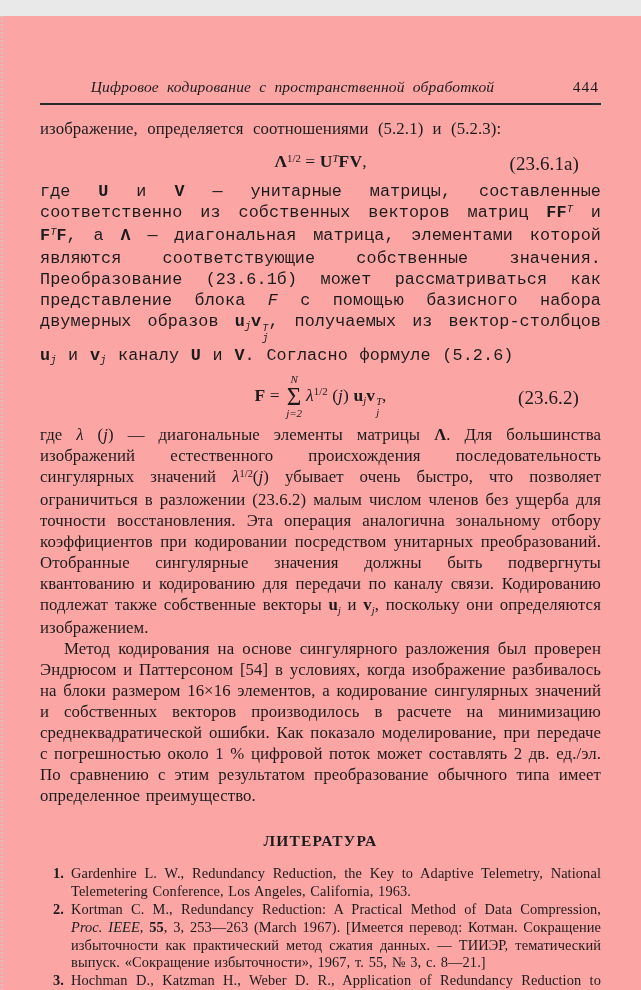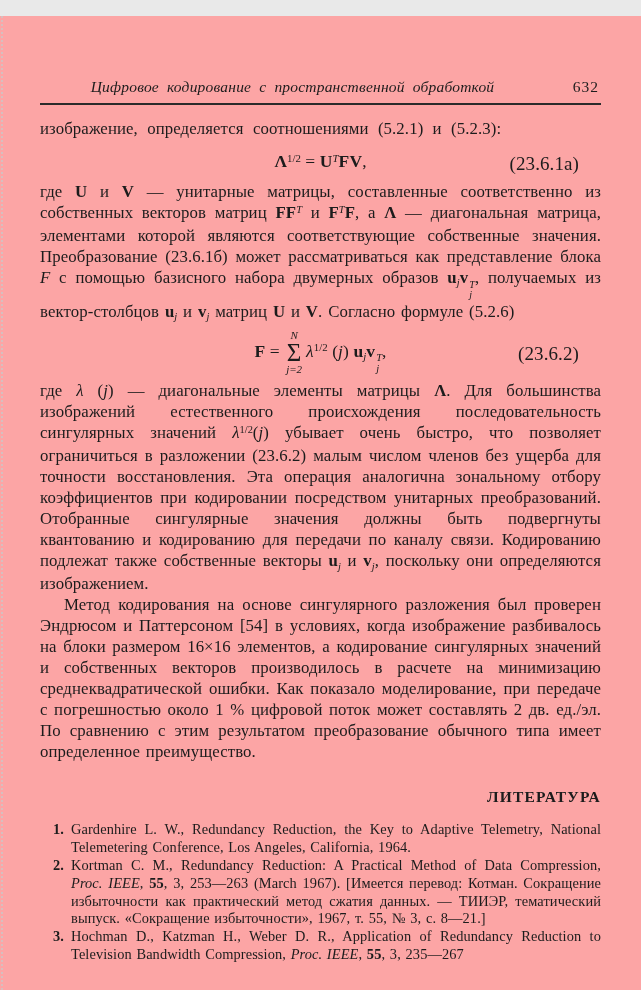--- a/index.html
+++ b/index.html
@@ -97,26 +97,26 @@
     display: inline-flex;
     flex-direction: column;
     align-items: center;
     line-height: 1;
     vertical-align: middle;
     margin: 0 4px 0 2px;
   }
   .sig-top, .sig-bot { font-size: 11px; font-style: italic; letter-spacing: 0; }
   .sig-glyph { font-size: 25px; line-height: .95; font-style: normal; }
   .p-after-eq { margin-top: 5px; }
-  .p-main { margin-top: 7px; }
+  .p-main { margin-top: 7px; font-family: Liberation Mono, monospace; }
 
   
   .lit-heading {
     margin-top: 26px;
-    text-align: right;
+    text-align: center;
     font-weight: bold;
     font-size: 15.5px;
     letter-spacing: 1.2px;
   }
   .refs {
     margin-top: 15px;
     font-size: 14.4px;
     line-height: 17.8px;
     letter-spacing: .1px;
   }
@@ -139,38 +139,38 @@
 </head>
 <body>
 
 <div class="page">
   <div class="edge-artifact"></div>
 
   <div class="content">
 
     <div class="header">
       <span class="header-title">Цифровое кодирование с пространственной обработкой</span>
-      <span class="header-page">632</span>
+      <span class="header-page">444</span>
     </div>
     <div class="header-rule"></div>
 
     <div class="bodytext">
 
       <p class="intro-line"><span>изображение, определяется соотношениями (5.2.1) и (5.2.3):</span></p>
 
       <div class="eq eq-1">
         <span class="eq-body"><span class="bold">Λ</span><span class="sup">1/2</span><span> = </span><span class="bold">U</span><span class="ital sup">T</span><span class="bold">FV</span><span>,</span></span>
         <span class="eq-num">(23.6.1а)</span>
       </div>
 
 
       <p class="para p-main"><span>где </span><span class="bold">U</span><span> и </span><span class="bold">V</span><span> — унитарные матрицы, составленные соответственно из собственных векторов матриц </span><span class="bold">FF</span><span class="ital sup">T</span><span> и </span><span class="bold">F</span><span class="ital sup">T</span><span class="bold">F</span><span>, а </span><span class="bold">Λ</span><span> — диагональная матрица, элементами которой являются соответствующие собственные значения. Преобразование (23.6.1б) может рассматриваться как представление блока </span><span class="ital">F</span><span> с помощью базисного набора двумерных образов </span><span class="bold">u</span><span class="ital sub">j</span><span class="bold">v</span><span class="stack">
             <span>T</span>
             <span>j</span>
-          </span><span>, получаемых из вектор-столбцов </span><span class="bold">u</span><span class="ital sub">j</span><span> и </span><span class="bold">v</span><span class="ital sub">j</span><span> матриц </span><span class="bold">U</span><span> и </span><span class="bold">V</span><span>. Согласно формуле (5.2.6)</span></p>
+          </span><span>, получаемых из вектор-столбцов </span><span class="bold">u</span><span class="ital sub">j</span><span> и </span><span class="bold">v</span><span class="ital sub">j</span><span> каналу </span><span class="bold">U</span><span> и </span><span class="bold">V</span><span>. Согласно формуле (5.2.6)</span></p>
 
       <div class="eq eq-3">
         <span class="eq-body"><span class="bold">F</span><span> = </span><span class="sigma">
               <span class="sig-top">N</span>
               <span class="sig-glyph">Σ</span>
               <span class="sig-bot">j=2</span>
             </span><span class="ital">λ</span><span class="sup">1/2</span><span> (</span><span class="ital">j</span><span>) </span><span class="bold">u</span><span class="ital sub">j</span><span class="bold">v</span><span class="stack">
               <span>T</span>
               <span>j</span>
             </span><span>,</span></span>
@@ -181,21 +181,21 @@
 
       <p class="para indent"><span>Метод кодирования на основе сингулярного разложения был проверен Эндрюсом и Паттерсоном [54] в условиях, когда изображение разбивалось на блоки размером 16×16 элементов, а кодирование сингулярных значений и собственных векторов производилось в расчете на минимизацию среднеквадратической ошибки. Как показало моделирование, при передаче с погрешностью около 1 % цифровой поток может составлять 2 дв. ед./эл. По сравнению с этим результатом преобразование обычного типа имеет определенное преимущество.</span></p>
 
     </div>
 
     <div class="lit-heading">ЛИТЕРАТУРА</div>
 
     <div class="refs">
       <div class="ref">
         <span class="ref-num">1.</span>
-        <span class="ref-text"><span>Gardenhire L. W., Redundancy Reduction, the Key to Adaptive Telemetry, National Telemetering Conference, Los Angeles, California, 1964.</span></span>
+        <span class="ref-text"><span>Gardenhire L. W., Redundancy Reduction, the Key to Adaptive Telemetry, National Telemetering Conference, Los Angeles, California, 1963.</span></span>
       </div>
       <div class="ref">
         <span class="ref-num">2.</span>
         <span class="ref-text"><span>Kortman C. M., Redundancy Reduction: A Practical Method of Data Compression, </span><span class="ital">Proc. IEEE</span><span>, </span><span class="bold">55</span><span>, 3, 253—263 (March 1967). [Имеется перевод: Котман. Сокращение избыточности как практический метод сжатия данных. — ТИИЭР, тематический выпуск. «Сокращение избыточности», 1967, т. 55, № 3, с. 8—21.]</span></span>
       </div>
       <div class="ref">
         <span class="ref-num">3.</span>
         <span class="ref-text"><span>Hochman D., Katzman H., Weber D. R., Application of Redundancy Reduction to Television Bandwidth Compression, </span><span class="ital">Proc. IEEE</span><span>, </span><span class="bold">55</span><span>, 3, 235—267</span></span>
       </div>
     </div>

